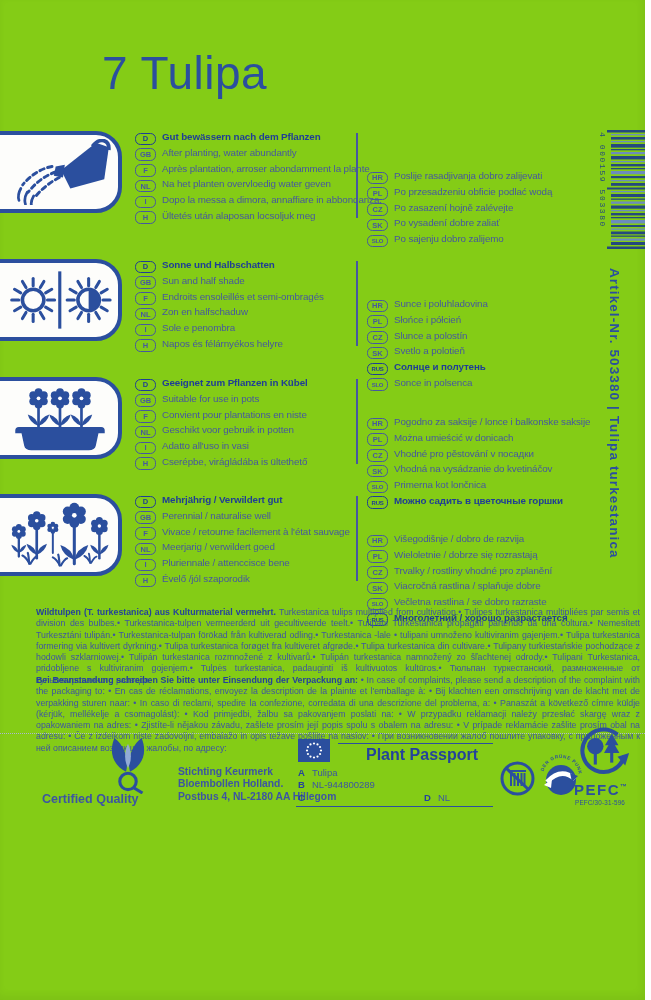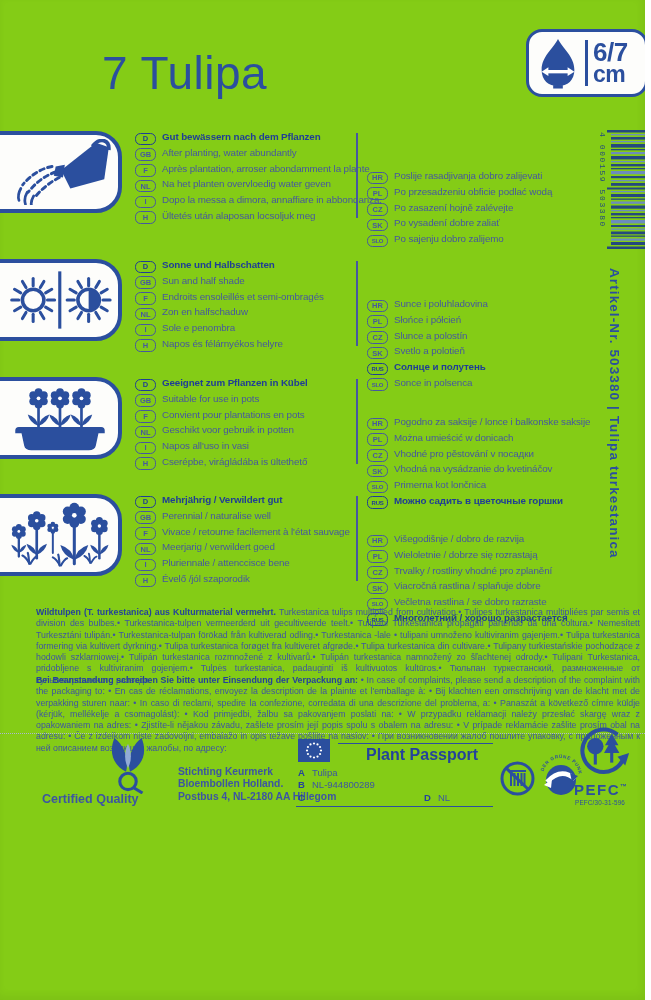--- a/index.html
+++ b/index.html
@@ -106,34 +106,20 @@
       <line x1="8" y1="-13.9" x2="12" y2="-20.8"></line>
         <line x1="13.9" y1="-8" x2="20.8" y2="-12"></line>
     </g>
   </defs>
 </svg>
 
 <div class="page">
 
   <h1 class="title">7 Tulipa</h1>
 
-  <div class="size-box">
-    <svg width="46" height="52" viewBox="0 0 46 54">
-      <path d="M23,2 C18,12 6,20 6,34 C6,45 13,51 23,51 C33,51 40,45 40,34 C40,20 28,12 23,2 Z" fill="#2b4f9e"></path>
-      <rect x="18" y="50" width="10" height="3.5" fill="#2b4f9e"></rect>
-      <line x1="12" y1="36" x2="34" y2="36" stroke="#fff" stroke-width="3.5"></line>
-      <polygon points="6,36 13,31.5 13,40.5" fill="#fff"></polygon>
-      <polygon points="40,36 33,31.5 33,40.5" fill="#fff"></polygon>
-    </svg>
-    <div class="size-div"></div>
-    <div class="size-text">
-      <div>6/7</div>
-      <div class="unit">cm</div>
-    </div>
-  </div>
 
   <section class="care-block" style="top:131px">
     <div class="icon-box">
       <svg width="100" height="66" viewBox="0 0 104 72">
         <g fill="#2b4f9e">
           <path d="M50,34 L88,4 L102,9 L97,44 L60,54 Z"></path>
           <path d="M44,30 L54,28 L52,42 L42,40 Z"></path>
         </g>
         <path d="M84,8 C92,-2 103,0 102,12" fill="none" stroke="#2b4f9e" stroke-width="4"></path>
         <g fill="none" stroke="#2b4f9e" stroke-width="3.2" stroke-linecap="round" stroke-dasharray="5 4">
@@ -290,29 +276,29 @@
         <div class="row bold">
           <span class="badge">D</span>
           <span class="t">Geeignet zum Pflanzen in Kübel</span>
         </div>
         <div class="row">
           <span class="badge">GB</span>
           <span class="t">Suitable for use in pots</span>
         </div>
         <div class="row">
           <span class="badge">F</span>
-          <span class="t">Convient pour plantations en pots</span>
+          <span class="t">Convient pour plantations en niste</span>
         </div>
         <div class="row">
           <span class="badge">NL</span>
           <span class="t">Geschikt voor gebruik in potten</span>
         </div>
         <div class="row">
           <span class="badge">I</span>
-          <span class="t">Napos all'uso in vasi</span>
+          <span class="t">Adatto all'uso in vasi</span>
         </div>
         <div class="row">
           <span class="badge">H</span>
           <span class="t">Cserépbe, virágládába is ültethető</span>
         </div>
       </div>
     <div class="vdiv"></div>
     <div class="col right">
         <div class="row">
           <span class="badge">HR</span>

